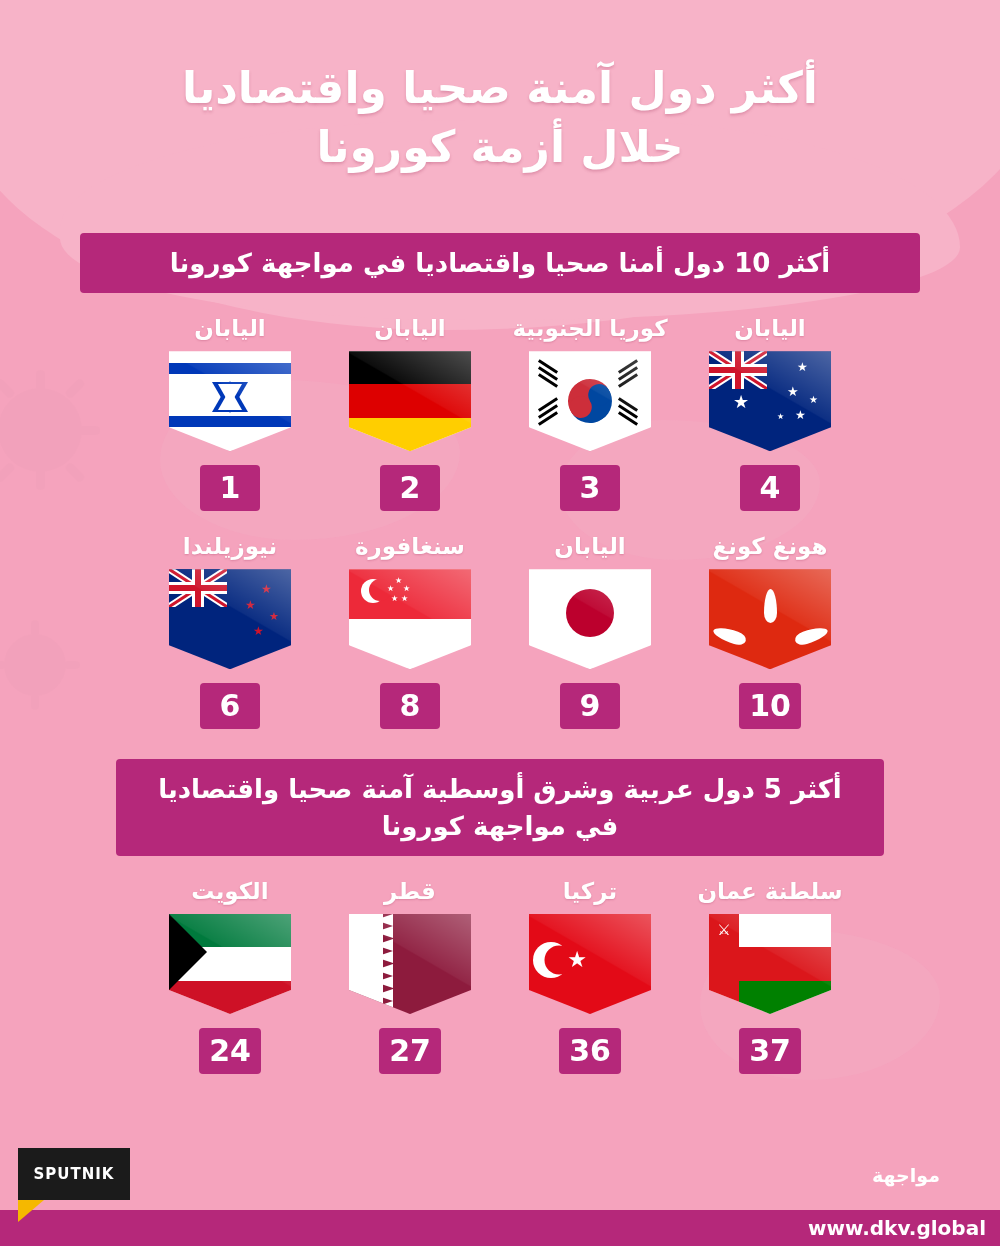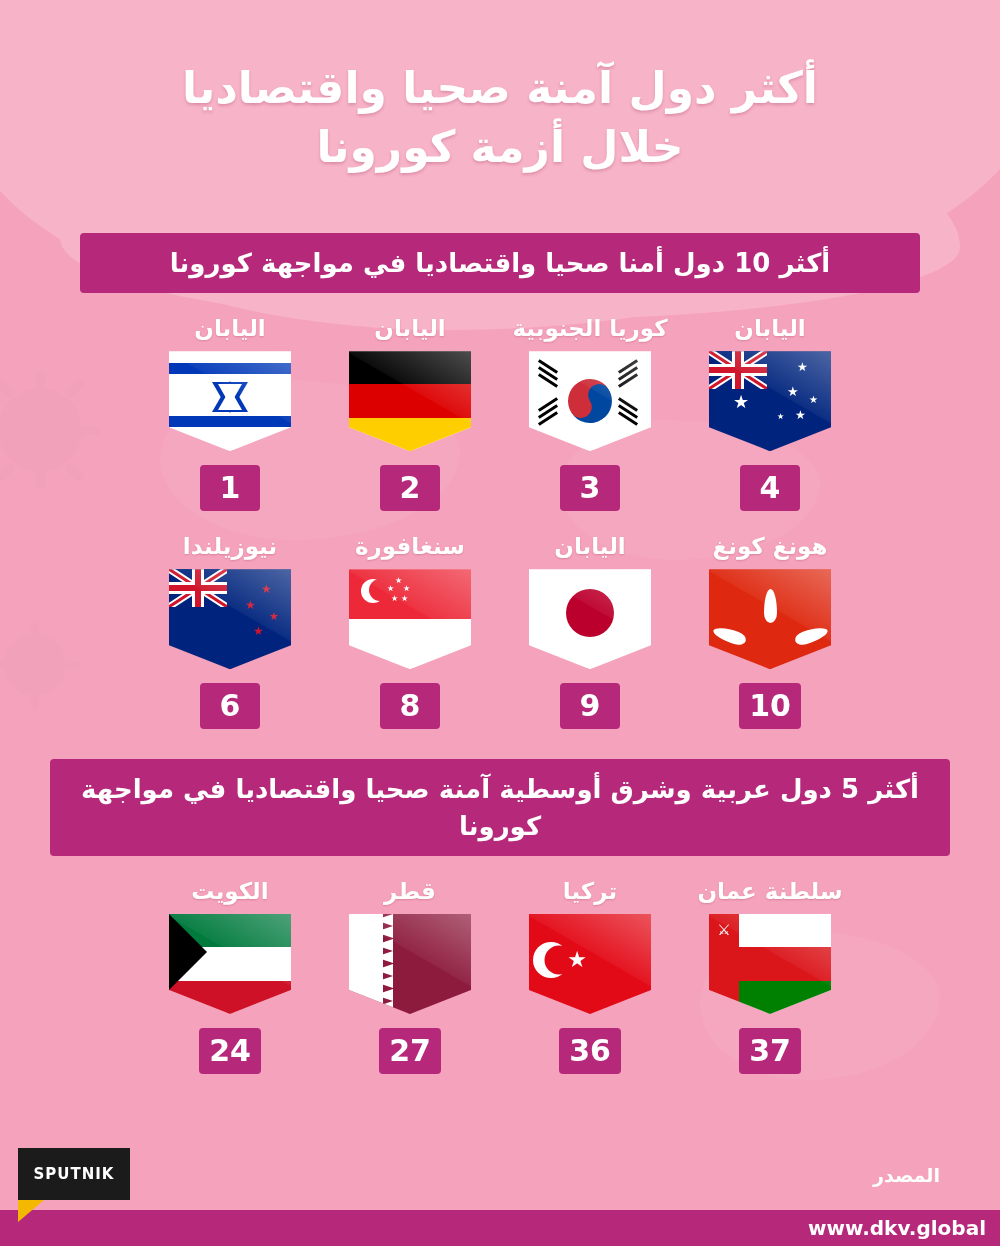--- a/index.html
+++ b/index.html
@@ -78,21 +78,21 @@
     background: #b5287a;
     color: #ffffff;
     font-size: 26px;
     font-weight: bold;
     text-align: center;
     padding: 12px 22px;
     line-height: 1.4;
     border-radius: 4px;
   }
   #banner-1 { width: 840px; margin-top: 56px; }
-  #banner-2 { width: 900px; margin-top: 30px; }
+  #banner-2 { width: 768px; margin-top: 30px; }
 
   
   .grid {
     position: relative;
     z-index: 3;
     display: flex;
     flex-direction: row;
     justify-content: center;
     gap: 0px;
     margin-top: 22px;
@@ -543,19 +543,19 @@
         <div class="w"></div>
         <div class="r"></div>
       <div class="blk"></div>
       <div class="sheen"></div>
     </div>
     <div class="rank">24</div>
   </div>
 
 </div>
 
-<div class="footer-source">المصدر</div>
+<div class="footer-source">مواجهة</div>
 <div class="footer-bar"></div>
 <div class="footer-url">www.dkv.global</div>
 <div class="sputnik-tri"></div>
 <div class="sputnik-logo">
   <span>SPUTNIK</span>
 </div>
 
 </body></html>

